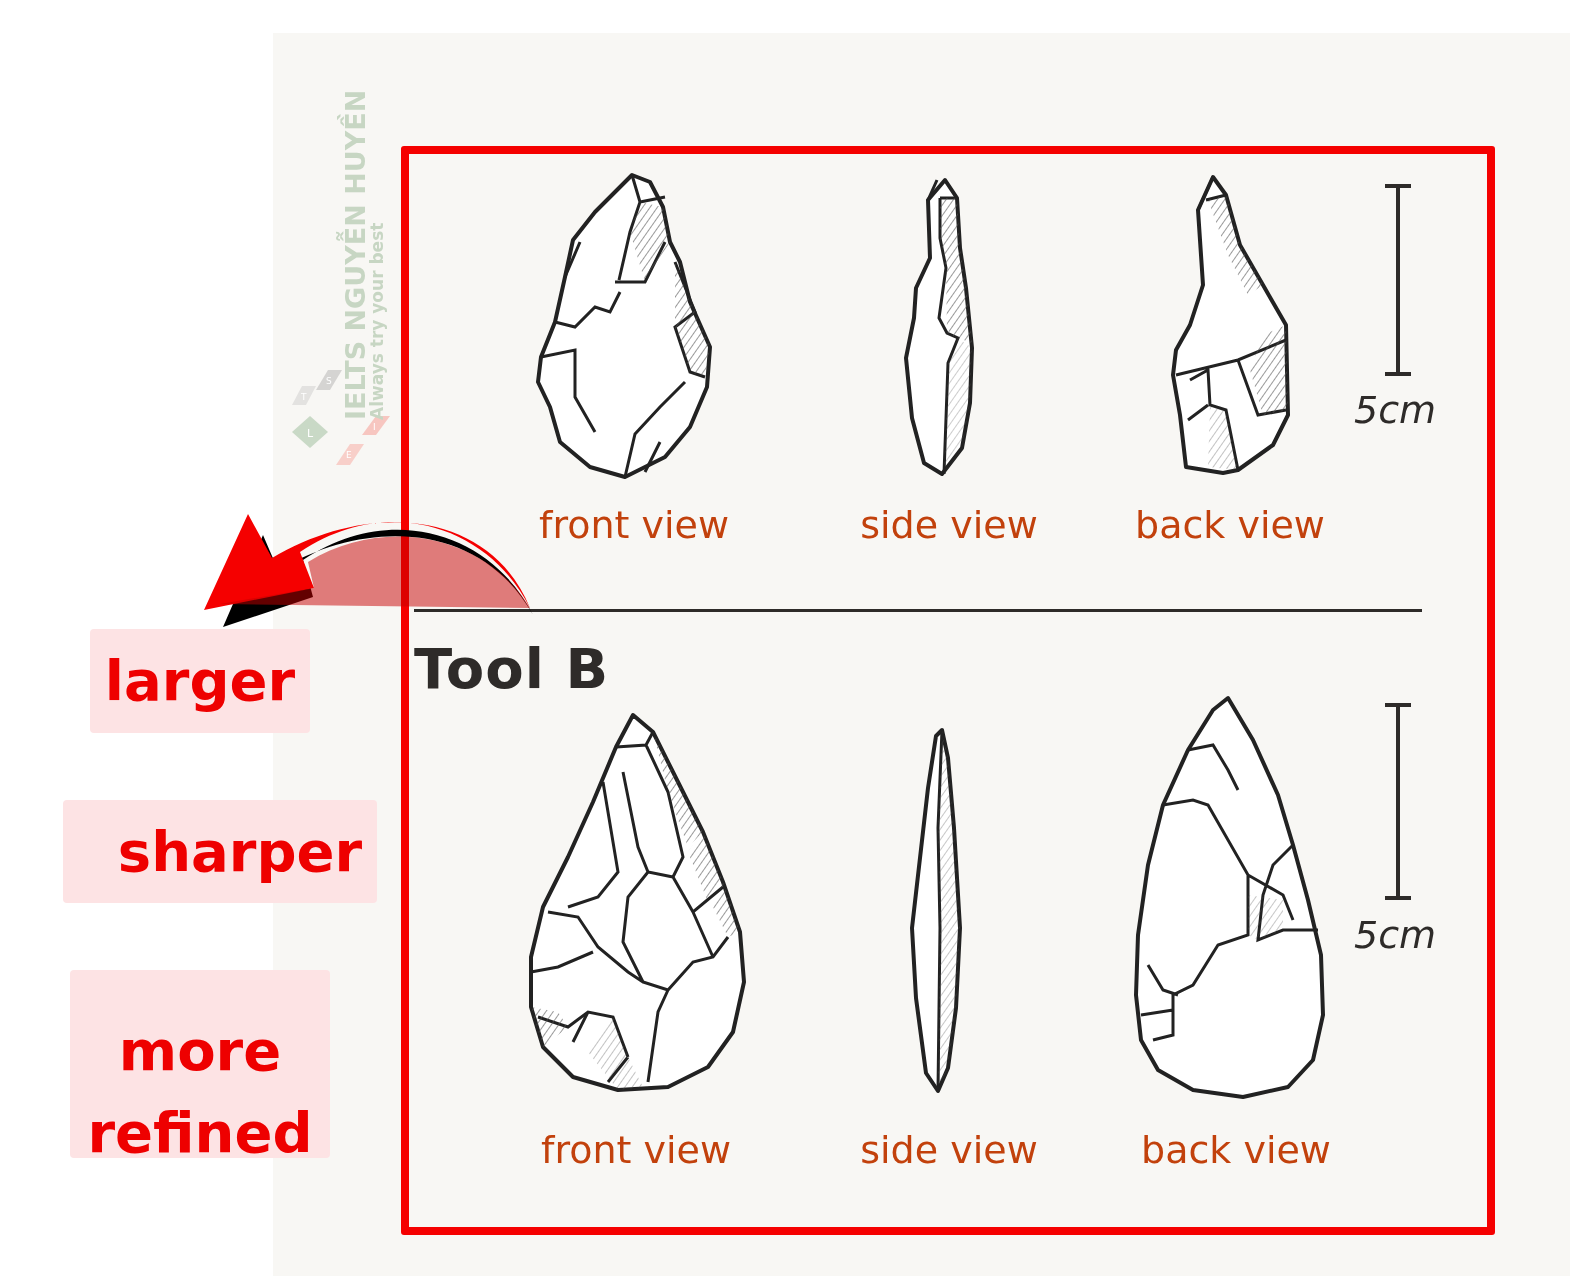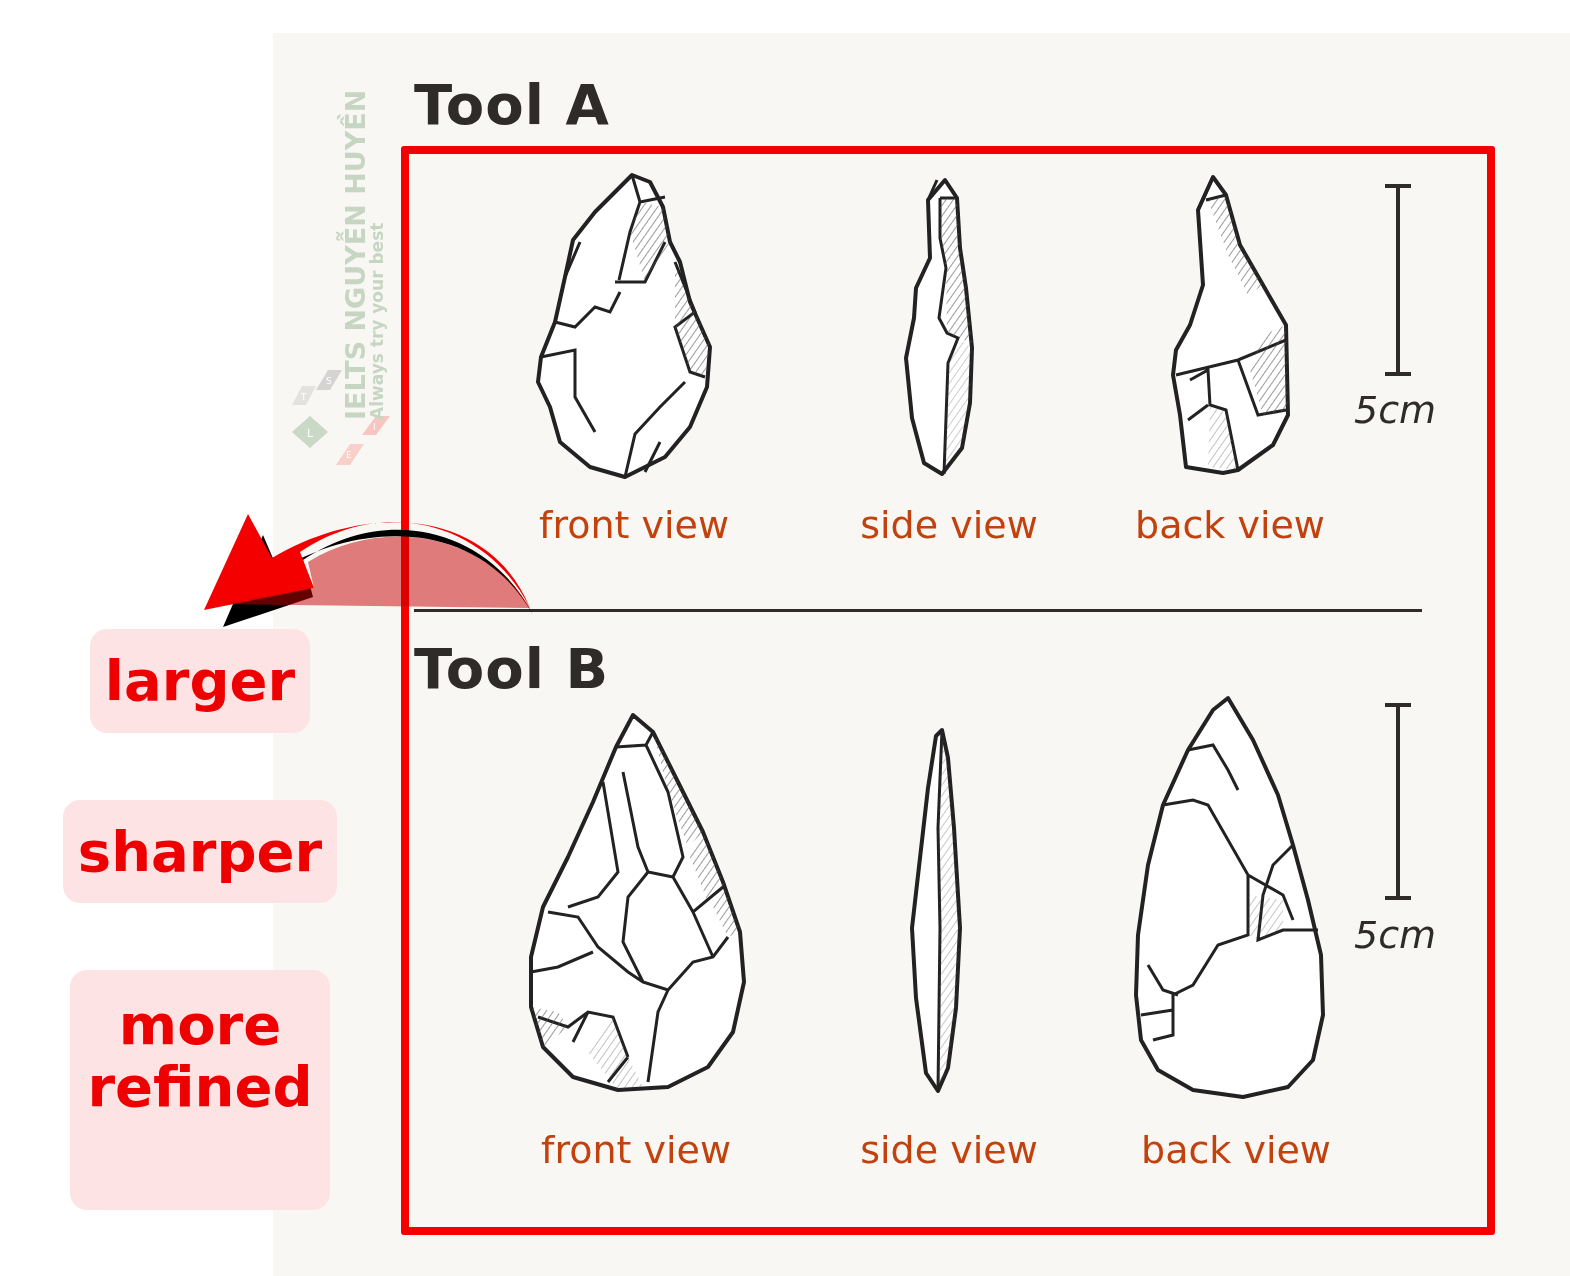--- a/index.html
+++ b/index.html
@@ -6,21 +6,21 @@
   body { width: 1570px; height: 1276px; position: relative; background: #ffffff; overflow: hidden; font-family: "DejaVu Sans", sans-serif; }
   .panel { position: absolute; left: 273px; top: 33px; width: 1297px; height: 1243px; background: #f8f7f4; }
   .redbox { position: absolute; left: 401px; top: 146px; width: 1078px; height: 1073px; border: 8px solid #f50000; border-radius: 3px; }
   .heading { position: absolute; display: flex; align-items: baseline; color: #2e2b29; white-space: nowrap; }
   .heading .title { font-weight: bold; font-size: 56px; letter-spacing: 1px; margin-right: 30px; }
   .heading .sub { font-size: 44px; }
   .label { position: absolute; font-size: 38px; color: #c2410c; text-align: center; width: 260px; white-space: nowrap; }
   .scale-label { position: absolute; font-size: 38px; color: #2e2b29; font-style: italic; }
   .divider { position: absolute; left: 414px; top: 609px; width: 1008px; height: 3px; background: #2e2b29; }
   .tool-svg { position: absolute; overflow: visible; }
-  .tag { position: absolute; background: #fde3e4; color: #ee0000; font-weight: bold; font-size: 56px; text-align: center; border-radius: 17px; line-height: 1.2; }
+  .tag { position: absolute; background: #fde3e4; color: #ee0000; font-weight: bold; font-size: 56px; text-align: center; border-radius: 4px; line-height: 1.2; }
   .logo { position: absolute; left: 280px; top: 60px; width: 130px; height: 420px; }
   .logo-text { position: absolute; left: 340px; top: 420px; transform-origin: 0 0; transform: rotate(-90deg); white-space: nowrap; color: #c7d6c3; }
   .logo-text .l1 { font-weight: bold; font-size: 27px; display: block; }
   .logo-text .l2 { font-weight: bold; font-size: 17px; display: block; margin-top: -4px; }
 </style>
 </head>
 <body>
 
 <div class="panel"></div>
 
@@ -35,21 +35,20 @@
   <text x="66" y="398" font-size="9" fill="#fff" font-family="DejaVu Sans, sans-serif">E</text>
   <polygon points="82,375 96,356 110,356 96,375" fill="#f7c6c0"></polygon>
   <text x="93" y="370" font-size="9" fill="#fff" font-family="DejaVu Sans, sans-serif">I</text>
 </svg>
 <div class="logo-text">
   <span class="l1">IELTS NGUYỄN HUYỀN</span>
   <span class="l2">Always try your best</span>
 </div>
 
 <div class="heading" style="left:414px; top:72px;">
-  <span class="title">Tool A</span>
 </div>
 
 <div class="redbox"></div>
 
 <svg class="tool-svg" style="left:535px; top:172px;" width="180" height="310" viewBox="0 0 180 310">
   <defs>
     <pattern id="hatch" width="6" height="6" patternUnits="userSpaceOnUse" patternTransform="rotate(35)">
       <line x1="0" y1="0" x2="0" y2="6" stroke="#555" stroke-width="1.2"></line>
     </pattern>
   </defs>
@@ -125,14 +124,14 @@
 <div class="label" style="left:819px; top:1128px;">side view</div>
 <div class="label" style="left:1106px; top:1128px;">back view</div>
 
 <svg class="tool-svg" style="left:190px; top:500px;" width="350" height="125" viewBox="0 0 350 125">
   <path d="M340,110 C300,30 200,-5 110,55 L120,92 L30,122 L70,30 L85,65 C180,10 290,20 340,110 Z" fill="#000" transform="translate(3,5)"></path>
   <path d="M340,108 C300,28 200,-8 110,52 L124,88 L14,110 L58,14 L82,58 C180,0 300,10 340,108 Z" fill="#f50000"></path>
   <path d="M340,108 C300,40 200,12 118,62 L124,88 L30,104 Z" fill="#c50000" opacity="0.5"></path>
 </svg>
 
 <div class="tag" style="left:90px; top:629px; width:220px; height:104px; line-height:104px;">larger</div>
-<div class="tag" style="left:63px; top:800px; width:274px; height:103px; line-height:103px;">sharper</div>
-<div class="tag" style="left:70px; top:970px; width:260px; height:240px; padding-top:24px; box-sizing:border-box; line-height:62px; white-space:normal;">more refined</div>
+<div class="tag" style="left:63px; top:800px; width:274px; height:103px; line-height:103px;padding-left:40px;">sharper</div>
+<div class="tag" style="left:70px; top:970px; width:260px; height:188px; padding-top:40px; box-sizing:border-box; line-height:82px; white-space:normal;">more refined</div>
 
 </body></html>

